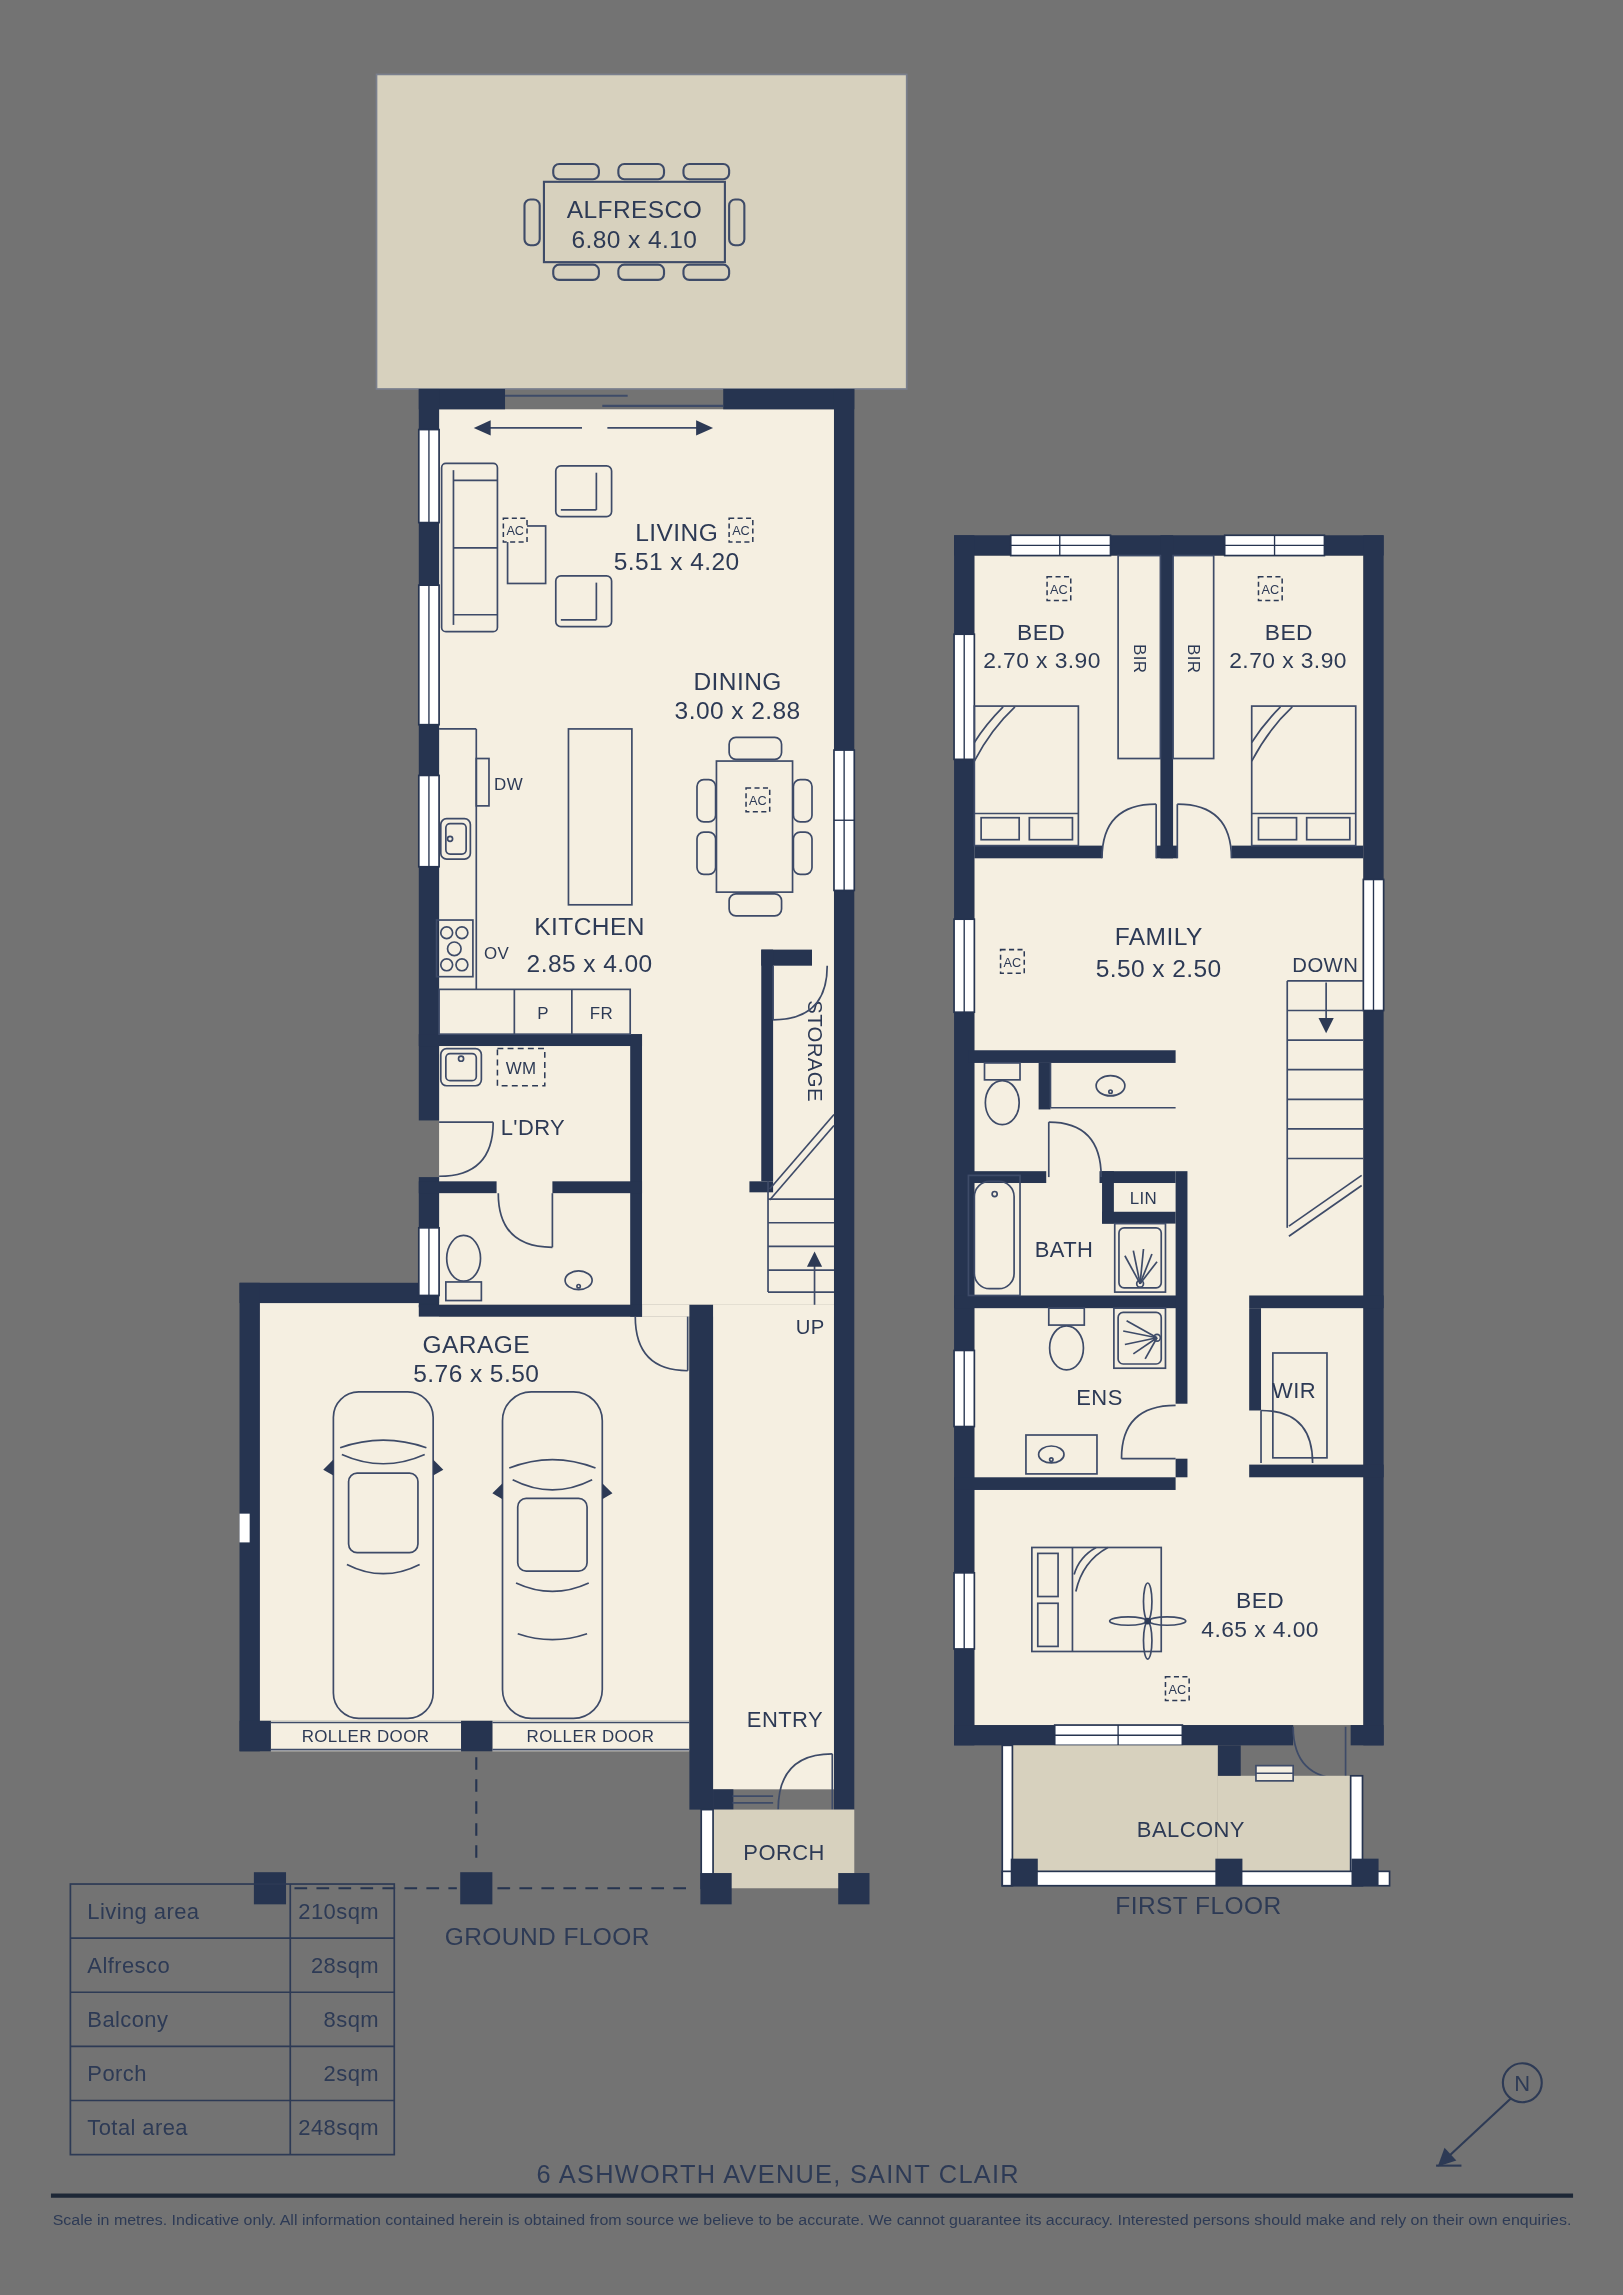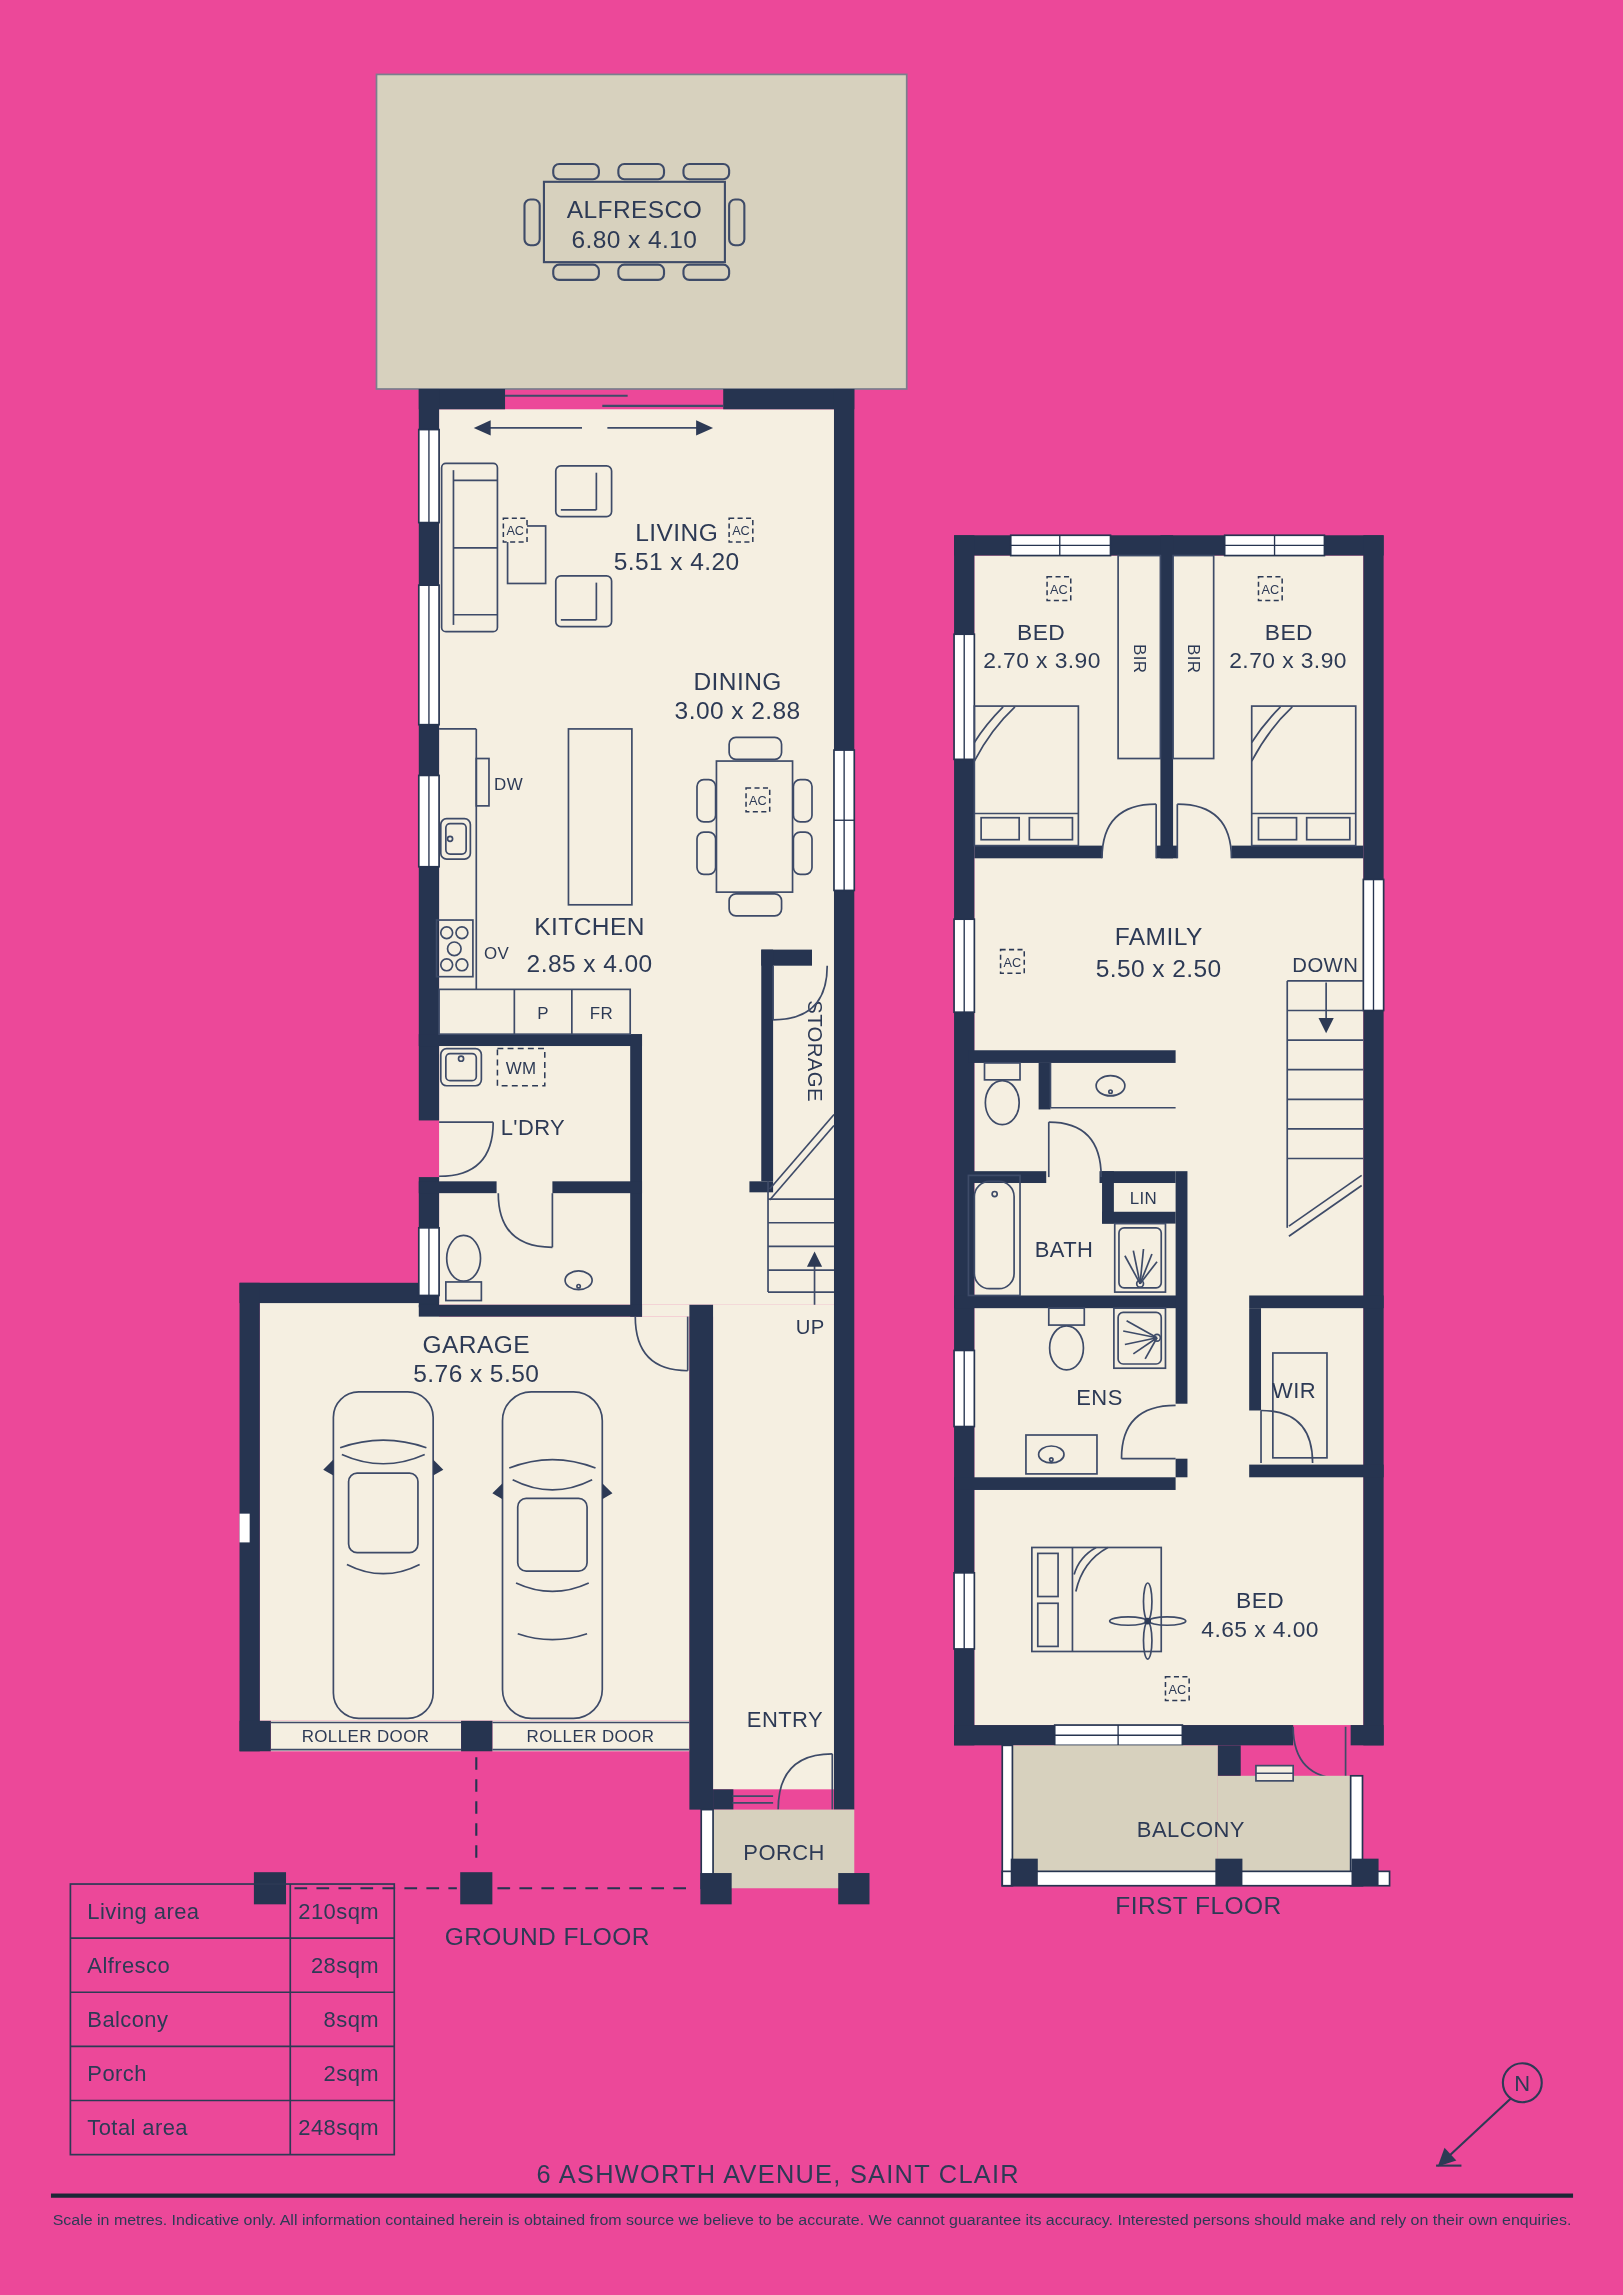--- a/index.html
+++ b/index.html
@@ -1,16 +1,16 @@
 <!DOCTYPE html>
 <html style="--wall: #263450; --floor: #f5efe1; --outdoor: #d7d1be; --line: #3e4b68; --text: #2d3a55; --rule: #1d2736;font-size:13.5px"><head>
 <meta charset="utf-8">
 <style>
   html,body{margin:0;padding:0;background:#ffffff;}
-  .page{width:1624px;height:2295px;position:relative;background:#ec4899;}
+  .page{width:1624px;height:2295px;position:relative;background:#737373;}
   svg{display:block;}
   .wall{fill:var(--wall);}
   .floor{fill:var(--floor);}
   .out{fill:var(--outdoor);stroke:#7a7f8d;stroke-width:2;}
   .outp{fill:var(--outdoor);}
   .ln{fill:none;stroke:var(--line);stroke-width:2;}
   .ln25{fill:none;stroke:var(--line);stroke-width:2.5;}
   .lnf{fill:var(--outdoor);stroke:var(--line);stroke-width:2.5;}
   .lnc{fill:var(--floor);stroke:var(--line);stroke-width:2;}
   .win{fill:#ffffff;stroke:var(--wall);stroke-width:2;}

